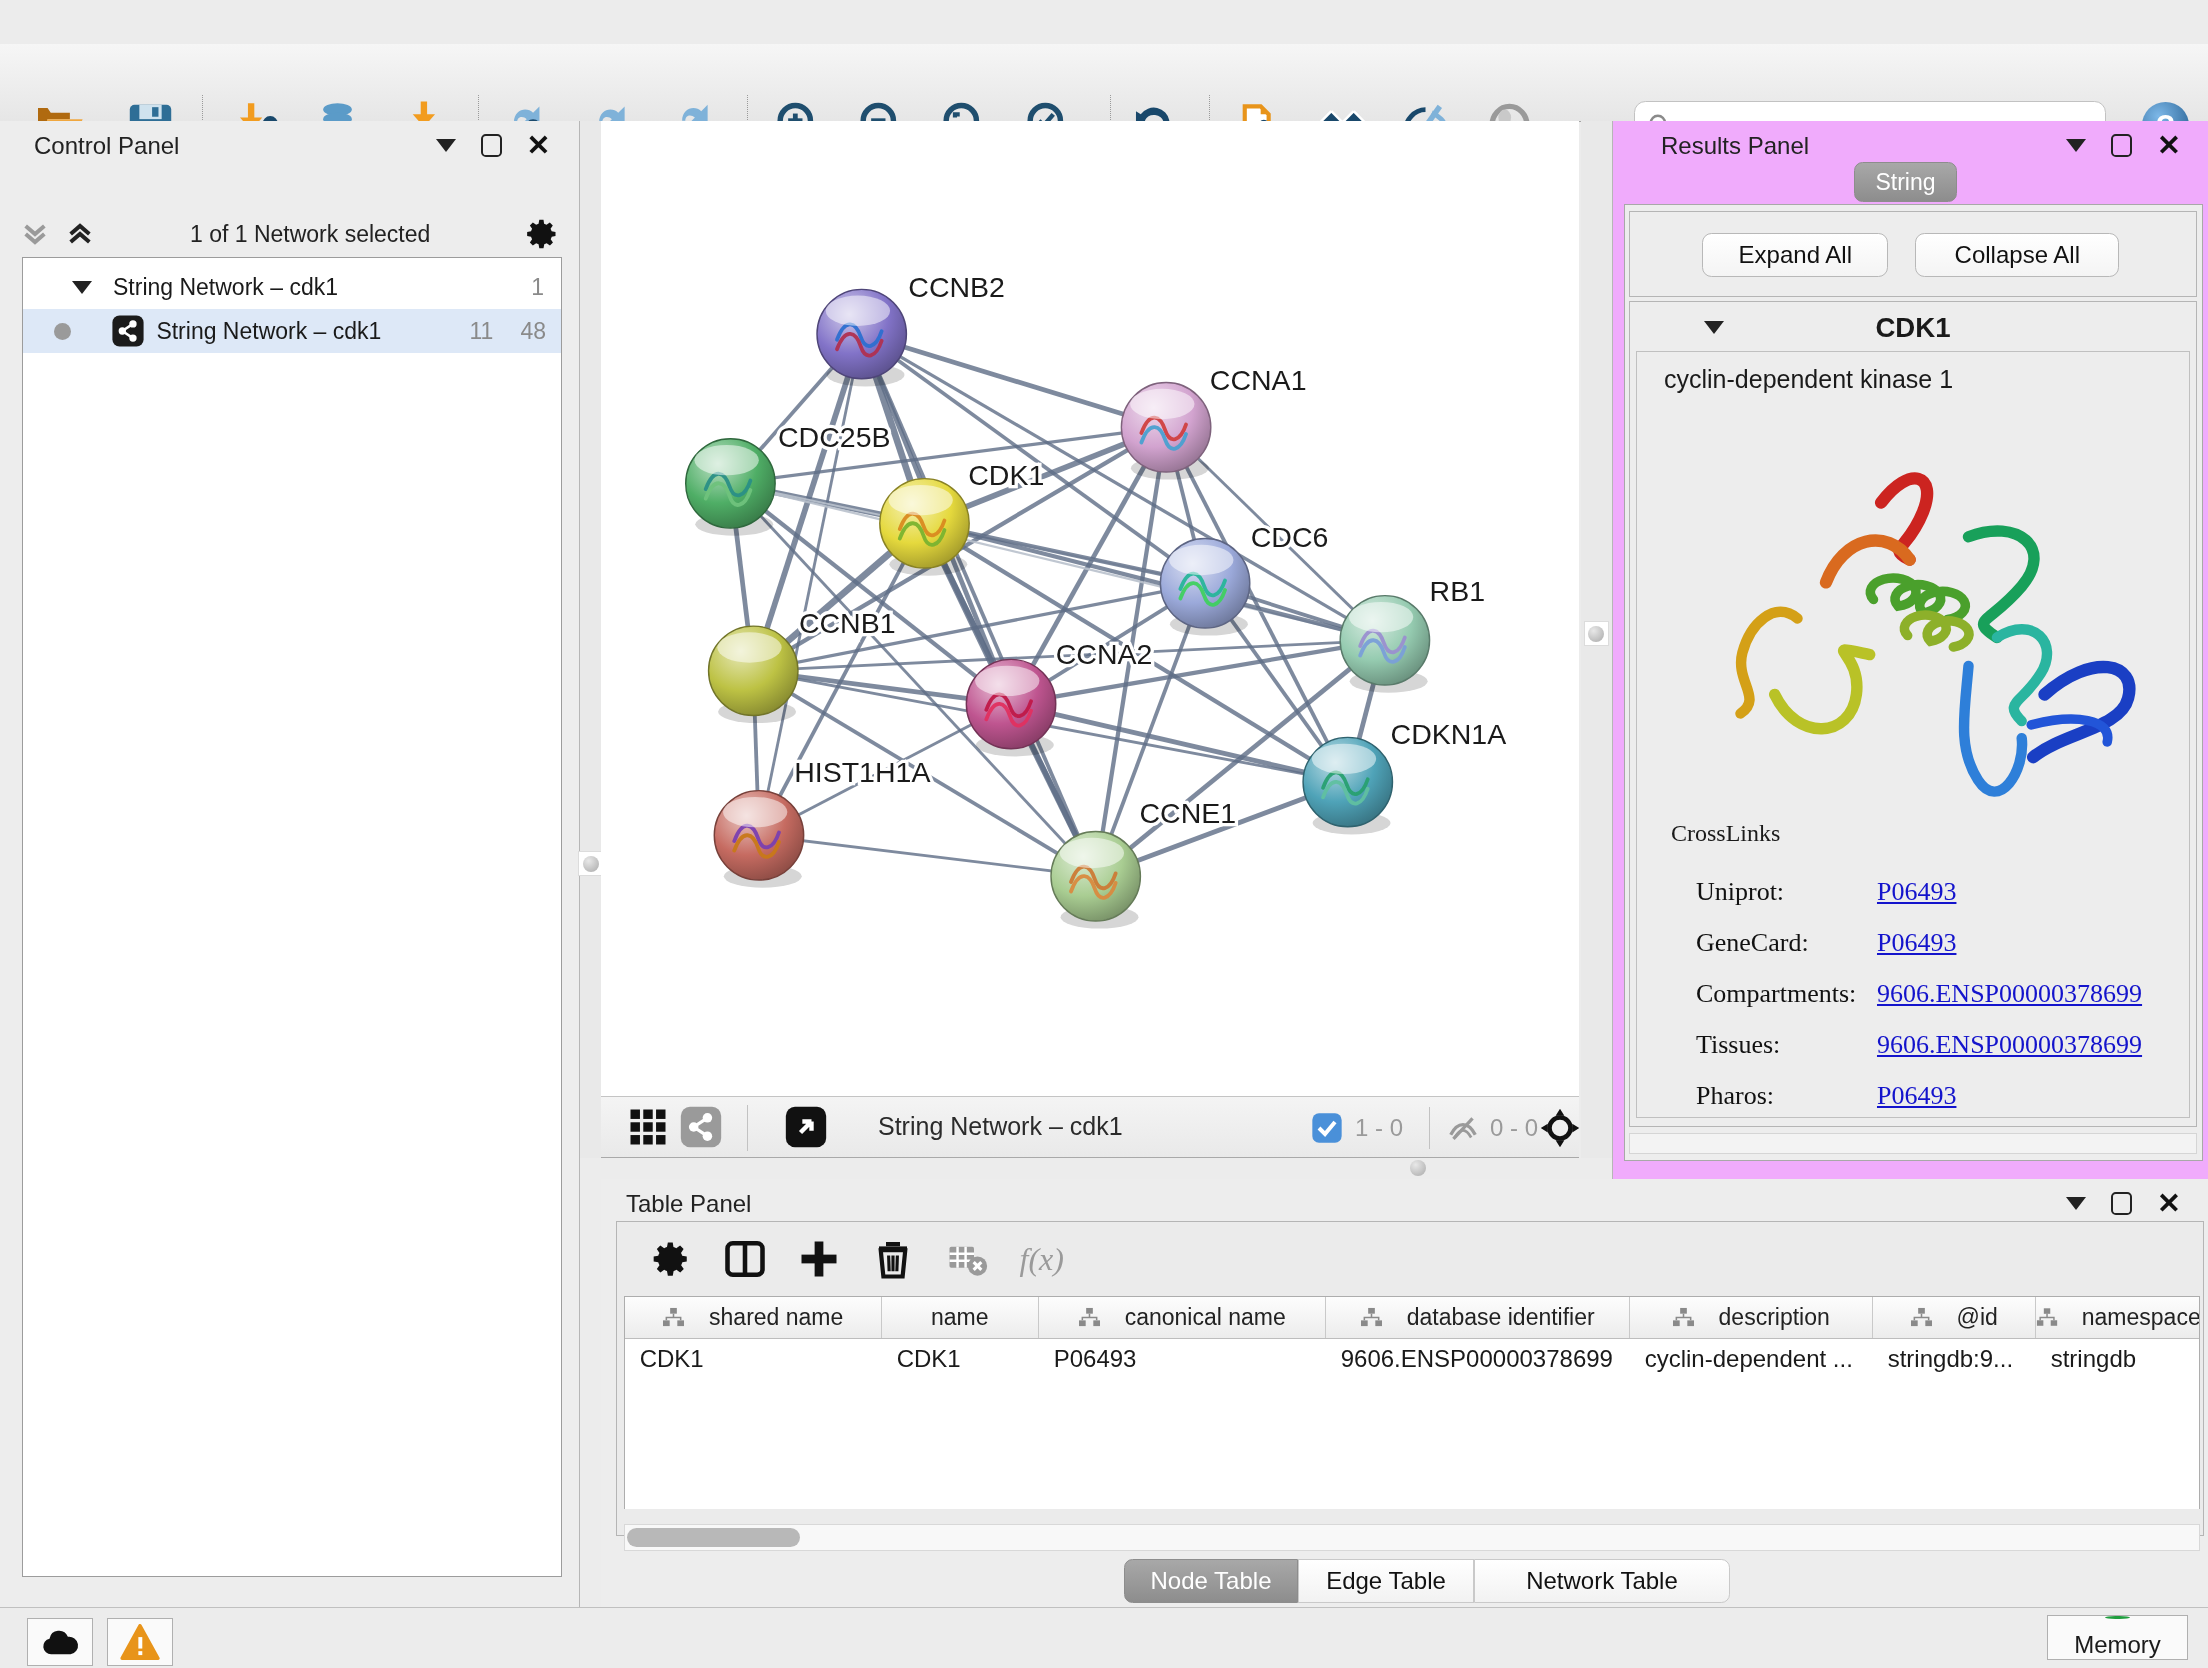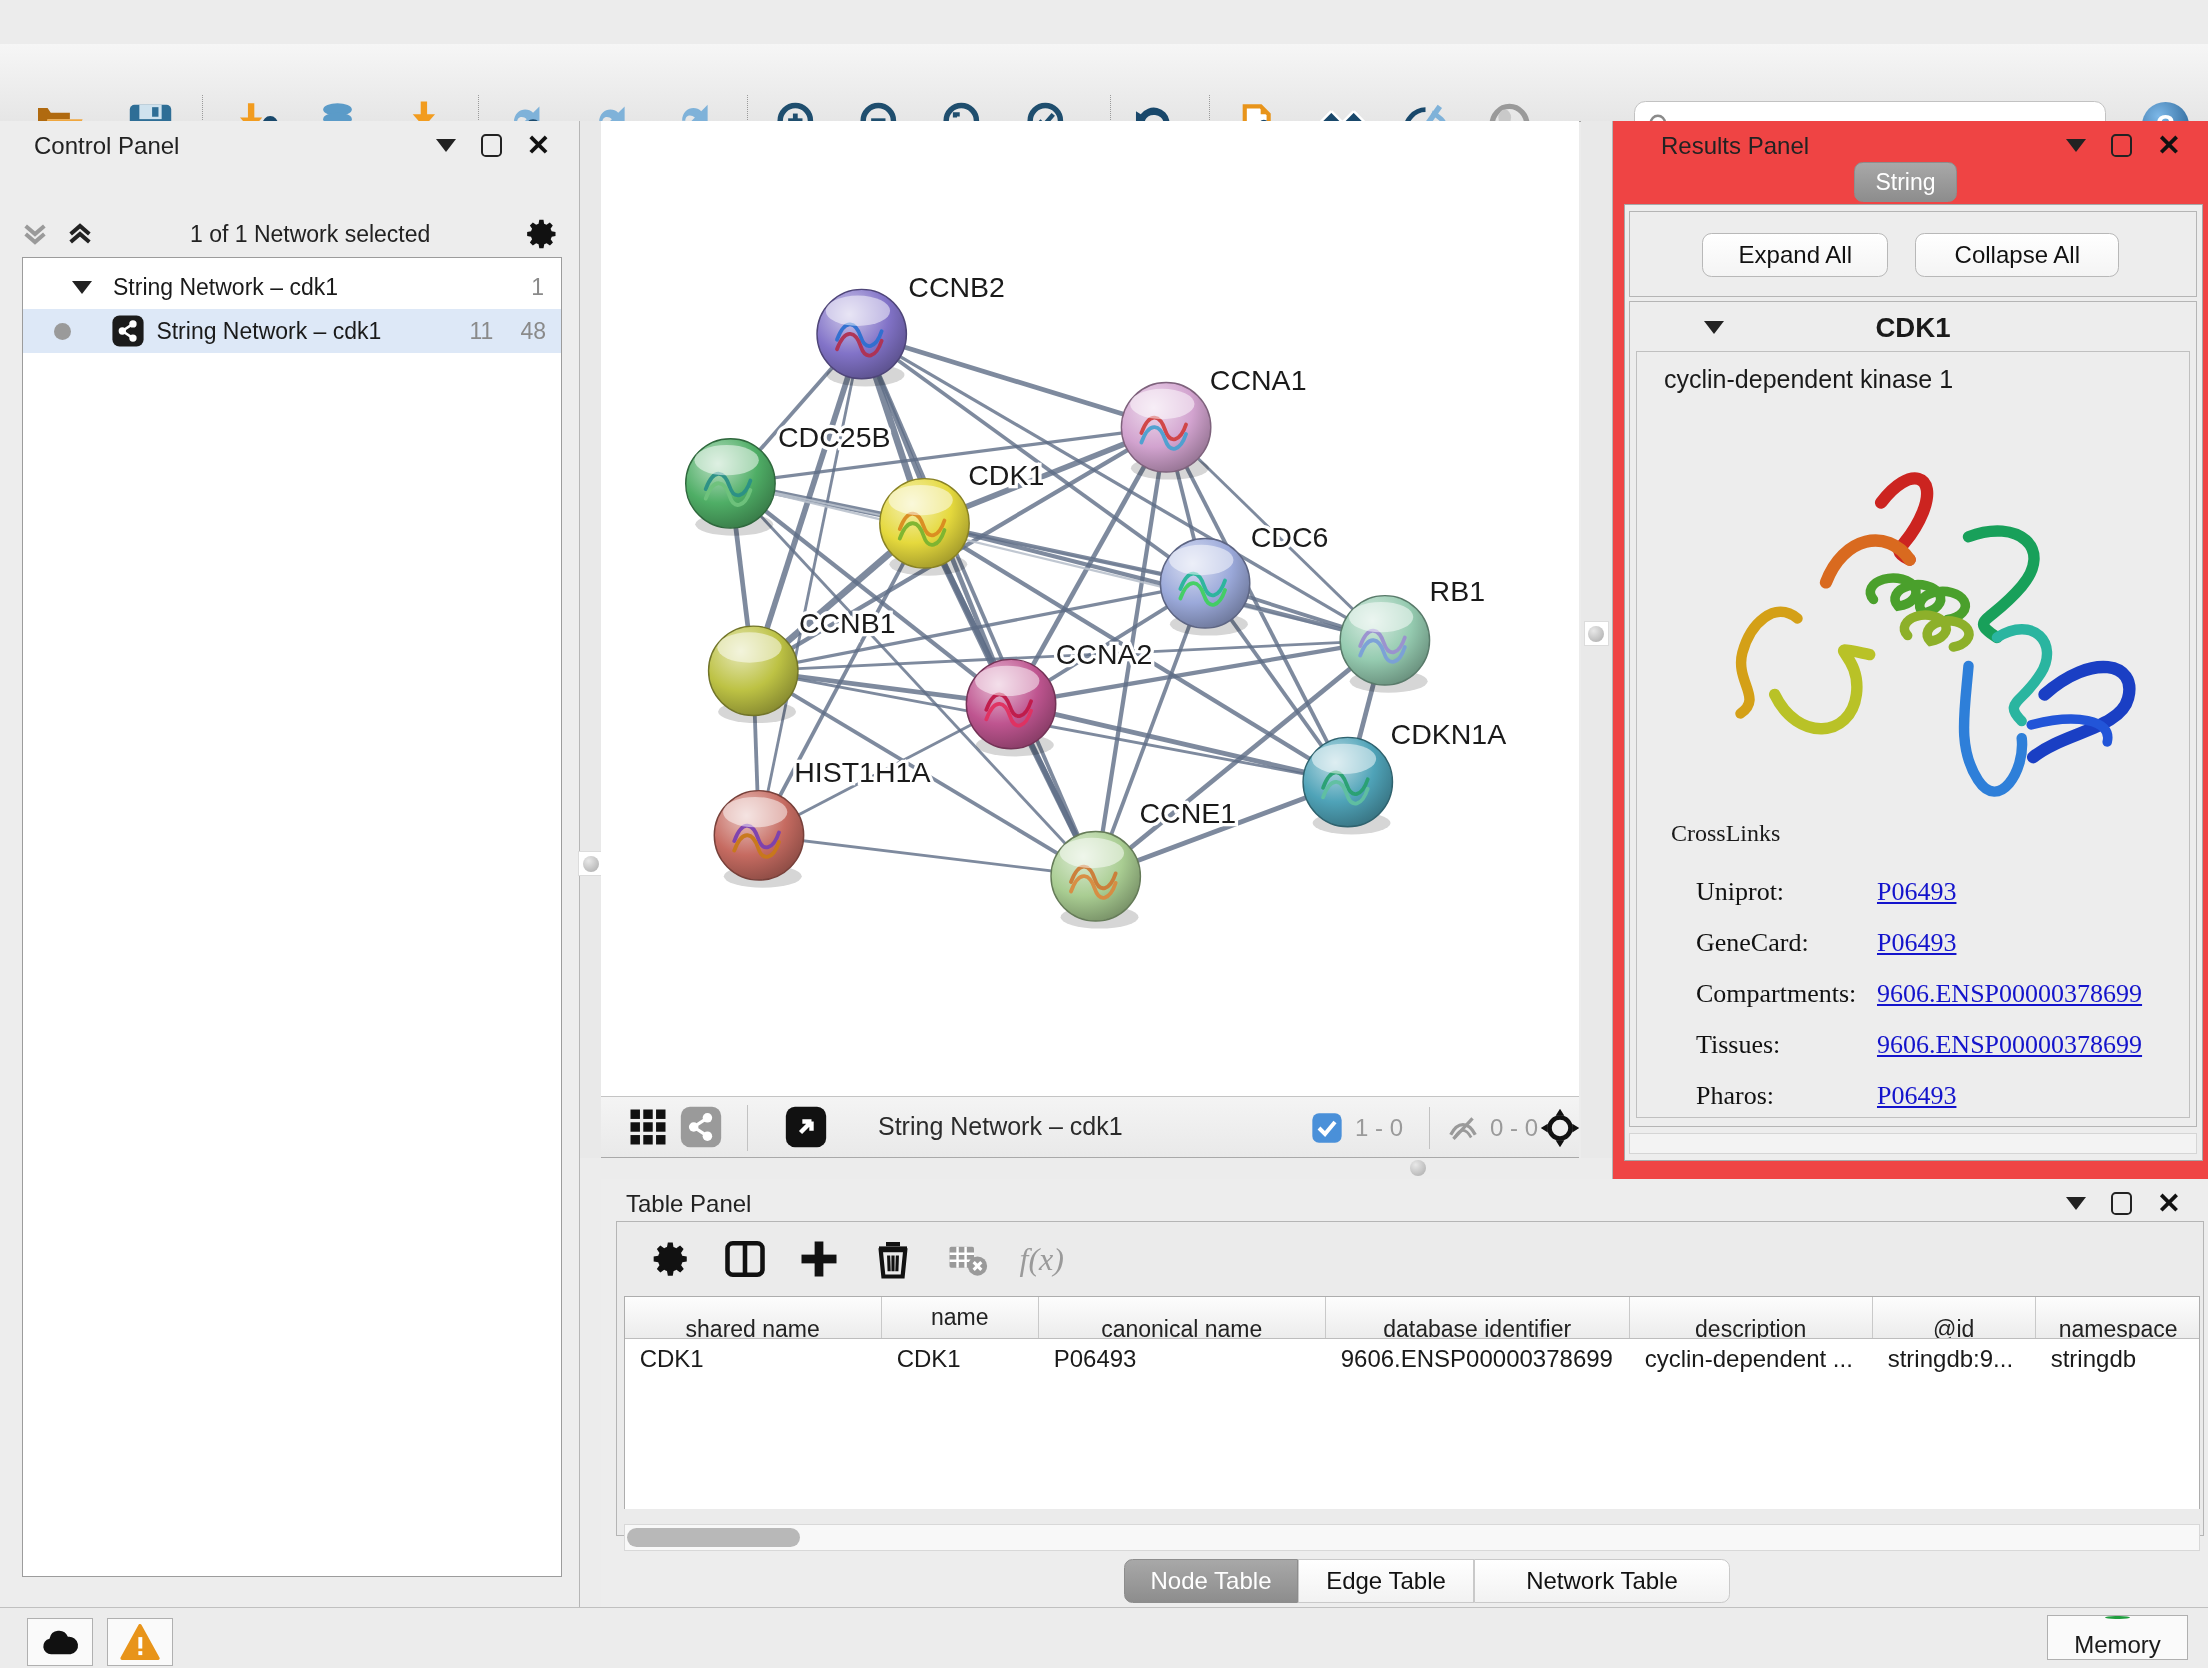--- a/index.html
+++ b/index.html
@@ -45,21 +45,21 @@
     border-top:1px solid #c4c4c4;border-bottom:1px solid #a9a9a9;}
   #net-title{position:absolute;left:277px;top:15px;font-size:25px;color:#2b2b2b;}
   .badge-txt{position:absolute;top:17px;font-size:24px;color:#9a9a9a;}
   
   .vsplit{position:absolute;top:121px;width:21px;height:1037px;background:#e9e9e9;}
   .split-handle{position:absolute;width:25px;height:25px;background:#fff;border:1px solid #dcdcdc;
     display:flex;align-items:center;justify-content:center;}
   .split-dot{width:16px;height:16px;border-radius:50%;background:radial-gradient(circle at 35% 30%,#e8e8e8,#a9a9a9);}
   #hsplit{position:absolute;left:601px;top:1158px;width:1011px;height:22px;background:#ececec;}
   
-  #results-panel{position:absolute;left:1612px;top:121px;width:596px;height:1059px;background:#ef4444;border-left:1px solid #b6b6b6;}
+  #results-panel{position:absolute;left:1612px;top:121px;width:596px;height:1059px;background:#f0abfc;border-left:1px solid #b6b6b6;}
   #rp-tab{position:absolute;left:241px;top:41px;width:103px;border-radius:8.6px;}
   #results-box{position:absolute;left:10.5px;top:83px;width:579px;height:957px;border:1px solid #a8a8a8;background:#ededed;}
   #expand-box{position:absolute;left:4.8px;top:5.7px;right:4.8px;height:86px;border:1px solid #b5b5b5;}
   .rp-btn{position:absolute;top:21px;height:44px;border:1px solid #b8b8b8;border-radius:9.5px;
     background:linear-gradient(#ffffff,#f4f4f4);font-size:24px;display:flex;align-items:center;justify-content:center;color:#111;}
   #cdk1-box{position:absolute;left:4.8px;top:96px;right:4.8px;height:826px;border:1px solid #b5b5b5;}
   #cdk1-header{position:absolute;left:0;right:0;top:7.6px;height:36px;display:flex;align-items:center;}
   #cdk1-name{position:absolute;left:0;right:0;text-align:center;font-size:27.6px;font-weight:bold;}
   #cdk1-inner{position:absolute;left:5.7px;right:5.7px;top:49px;height:767px;border:1px solid #c0c0c0;}
   #cdk1-desc{position:absolute;left:27px;top:13.3px;font-size:25px;}
@@ -71,21 +71,21 @@
   .xl-link{color:#1414cc;text-decoration:underline;}
   #rp-scroll{position:absolute;left:4.8px;right:4.8px;top:928px;height:21px;background:#f3f3f3;border:1px solid #d5d5d5;}
   
   #table-panel{position:absolute;left:601px;top:1179px;width:1607px;height:428px;background:#ededed;}
   #tp-box{position:absolute;left:15px;top:42px;width:1588px;height:315px;border:1px solid #b5b5b5;background:#ebebeb;}
   #tp-toolbar{position:absolute;left:9.5px;top:7.6px;height:59px;display:flex;align-items:center;gap:32px;padding-left:23px;}
   #fx-icon{font-family:"Liberation Serif",serif;font-style:italic;font-size:32px;color:#9a9a9a;}
   #tp-table{position:absolute;left:6.7px;top:74px;width:1576px;height:213px;background:#fff;border:1px solid #adadad;border-bottom:none;overflow:hidden;}
   #tp-thead{display:flex;height:42px;background:linear-gradient(#fdfdfd,#ececec);border-bottom:1px solid #bdbdbd;}
   .th{display:flex;align-items:center;justify-content:center;gap:24px;font-size:23px;color:#222;
-    border-right:1px solid #c9c9c9;overflow:hidden;white-space:nowrap;flex-shrink:0;flex-direction:column;}
+    border-right:1px solid #c9c9c9;overflow:hidden;white-space:nowrap;flex-shrink:0;}
   #tp-trow{display:flex;height:40px;}
   .td{display:flex;align-items:center;padding-left:15px;font-size:24px;overflow:hidden;white-space:nowrap;flex-shrink:0;}
   #tp-hscroll{position:absolute;left:6.7px;top:302px;width:1576px;height:27px;background:#f8f8f8;border:1px solid #d8d8d8;}
   #tp-hthumb{position:absolute;left:1.9px;top:2.9px;width:173px;height:19px;border-radius:9.5px;background:#b8b8b8;}
   #tp-tabs{position:absolute;left:523px;top:380px;display:flex;}
   #tp-tabs .tab:first-child{border-radius:8.6px 0 0 8.6px;}
   #tp-tabs .tab:last-child{border-radius:0 8.6px 8.6px 0;}
   
   #statusbar{position:absolute;left:0;top:1607px;width:2208px;height:61px;background:#ececec;border-top:1px solid #c0c0c0;}
   .sb-btn{position:absolute;top:9.5px;width:66px;height:48px;background:#fafafa;border:1px solid #b0b0b0;

